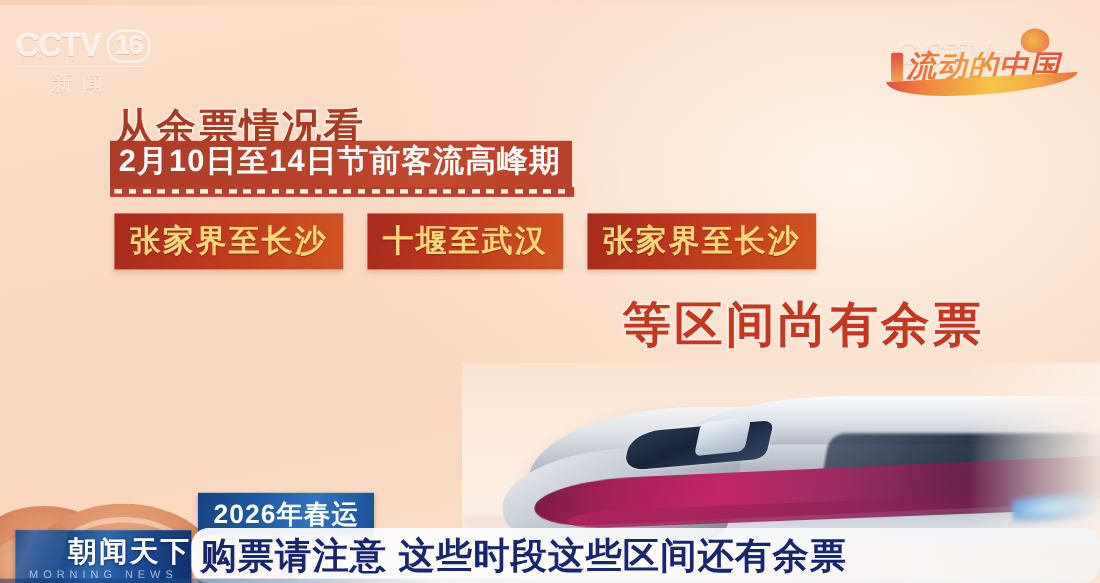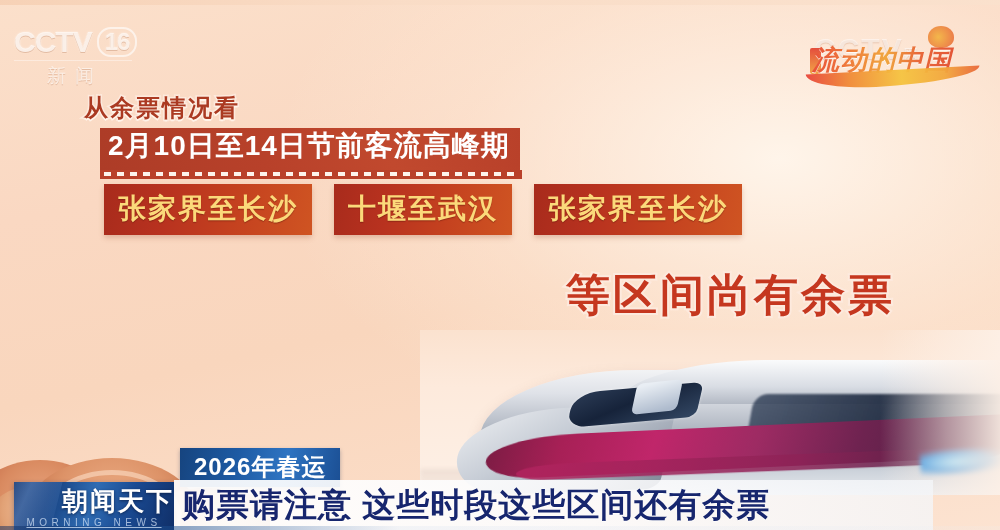--- a/index.html
+++ b/index.html
@@ -45,21 +45,21 @@
     font-size:19px; letter-spacing:9px; text-align:center;
     color:rgba(255,255,255,0.8);
     text-shadow:0 1px 0 rgba(190,130,95,.5);
     margin-top:2px; padding-left:4px;
     border-top:1.5px solid rgba(255,255,255,.55);
     padding-top:2px; width:118px;
   }
 
   
   .corner-logo {
-    position:absolute; right:16px; top:22px; width:180px; height:68px;
+    position:absolute; right:16px; top:22px; width:180px; height:68px;text-align:center;
   }
   .corner-logo .wm {
     position:absolute; left:10px; top:10px;
     font-size:30px; font-weight:bold; letter-spacing:2px;
     color:rgba(255,255,255,0.55);
     text-shadow:0 1px 1px rgba(200,140,105,.35);
   }
   .corner-logo .wm small { font-size:14px; letter-spacing:0; }
   .corner-logo .brand {
     position:absolute; left:8px; top:20px; width:164px; height:34px;
@@ -84,22 +84,22 @@
     opacity:.9;
   }
   .corner-logo .dec2 {
     position:absolute; left:6px; top:26px; width:11px; height:26px;
     background:linear-gradient(180deg,#e2402f,#f0a03a);
     border-radius:2px; opacity:.92;
   }
 
   
   .lead {
-    position:absolute; left:84px; top:92px;
-    font-size:24px; font-weight:bold; letter-spacing:2px;
+    position:absolute; left:104px; top:92px;
+    font-size:36px; font-weight:bold; letter-spacing:2px;
     color:#ab3a22;
     -webkit-text-stroke:3px #fdeade;
     paint-order:stroke fill;
     text-shadow:0 2px 0 rgba(255,245,235,.9);
     font-family:Liberation Mono, monospace;
   }
   .redbar {
     position:absolute; left:100px; top:128px;
     padding:0 10px 3px 8px;
     background:linear-gradient(96deg,#ad3c27 0%,#b8412a 40%,#c1492e 70%,#b9412a 100%);
@@ -111,21 +111,21 @@
     position:absolute; left:100px; top:170px; width:422px; height:9px;
     background:#b9412a;
   }
   .redbar-dash::after {
     content:""; position:absolute; left:4px; top:2px; right:4px; height:4px;
     background:repeating-linear-gradient(90deg,#fdf4ec 0px,#fdf4ec 7px,#b9412a 7px,#b9412a 13px);
   }
 
   
   .chips {
-    position:absolute; left:104px; top:184px;
+    position:absolute; left:104px; top:194px;
     display:flex; gap:22px; align-items:flex-start;
   }
   .chip {
     background:linear-gradient(100deg,#a82b1c 0%,#b8321f 30%,#c4411f 62%,#cf5422 100%);
     color:#fbd97a;
     font-size:28px; font-weight:bold; letter-spacing:2px;
     padding:6px 14px 7px 14px;
     box-shadow:0 3px 5px rgba(160,90,60,.28);
     text-shadow:0 1px 1px rgba(90,20,10,.45);
     white-space:nowrap;
@@ -260,25 +260,26 @@
   .logo-block .zh {
     position:relative; z-index:2;
     color:#ffffff; font-size:26px; font-weight:bold; letter-spacing:2px;
     text-align:center; line-height:32px; padding-top:3px;
     text-shadow:0 1px 3px rgba(10,30,70,.8);
     padding-left:48px;
   }
   .logo-block .en {
     position:relative; z-index:2;
     color:rgba(215,230,250,.72); font-size:10px; letter-spacing:4.5px;
-    text-align:center; line-height:12px;text-decoration:underline;
+    text-align:center; line-height:12px;
   }
   .headline-bar {
-    position:absolute; left:174px; top:480px; width:759px; height:50px;
+    position:absolute; left:174px; top:480px; width:826px; height:50px;
     background:linear-gradient(90deg,rgba(255,255,255,.93) 0%,rgba(252,252,253,.9) 55%,rgba(244,246,249,.78) 100%);
+    border-radius:16px;
   }
   .headline-bar .txt {
     color:#17266e; font-size:33px; font-weight:bold; letter-spacing:1px;
     line-height:50px; padding-left:8px; white-space:nowrap;
     text-shadow:0 1px 0 rgba(255,255,255,.6);
   }
   .bottom-blue-edge {
     position:absolute; left:0; bottom:0; width:1000px; height:4px;
     background:linear-gradient(90deg,#0e2d63,#1d5193 18%,rgba(200,215,235,.4) 40%,rgba(235,240,246,.3) 100%);
     opacity:.5;

